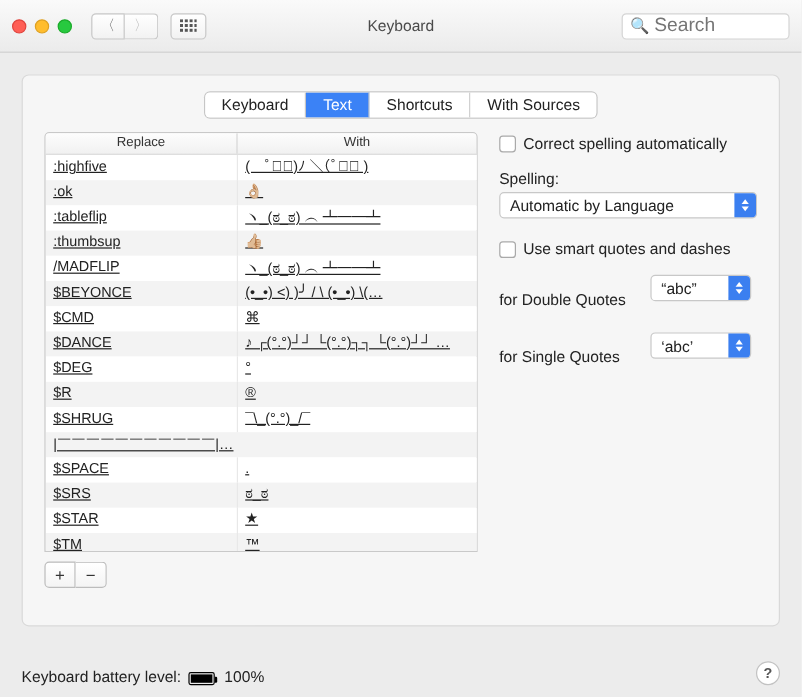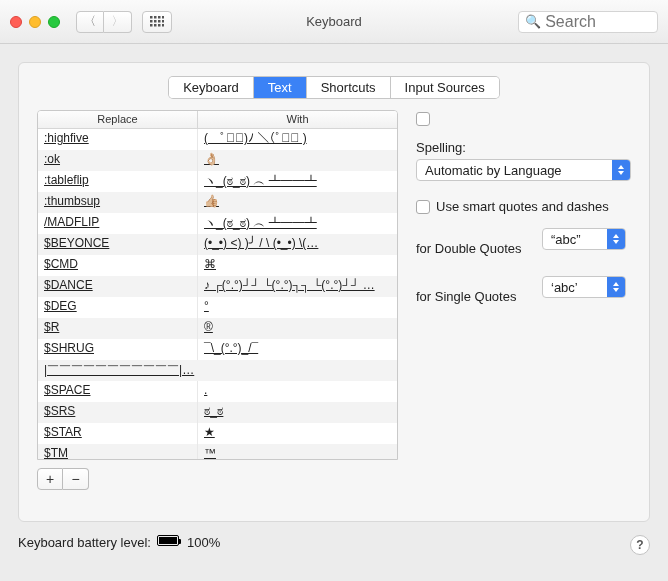--- a/index.html
+++ b/index.html
@@ -60,21 +60,21 @@
 .select { position:relative; width:215px; height:22px; background:#fff; border:1px solid #c8c8c8; border-radius:4px; display:flex; align-items:center; padding:0 22px 0 8px; font-size:13px; margin-bottom:18px;}
 .select .arrows { position:absolute; right:0; top:0; width:18px; height:100%; background:#3b7ff0; border-radius:0 3px 3px 0; display:flex; flex-direction:column; align-items:center; justify-content:center; gap:0;}
 .select .arrows::before,.select .arrows::after{content:"";border-left:3px solid transparent;border-right:3px solid transparent;}
 .select .arrows::before{border-bottom:4px solid #fff;margin-bottom:1px;}
 .select .arrows::after{border-top:4px solid #fff;margin-top:1px;}
 .qrow { display:flex; align-items:center; gap:8px; margin-bottom:8px;}
 .qlbl{ width:118px; }
 .smallsel { width:84px; }
 
 
-.footer { position:absolute; bottom:26px; left:18px; right:18px; display:flex; align-items:flex-start; font-size:13px;}
+.footer { position:absolute; bottom:10px; left:18px; right:18px; display:flex; align-items:flex-end; font-size:13px;}
 .battery { display:inline-flex; align-items:center; margin:0 6px; }
 .battshell{ width:22px; height:11px; border:1px solid #000; border-radius:2px; position:relative; margin-right:2px;}
 .battshell::after{content:"";position:absolute;right:-3px;top:3px;width:2px;height:5px;background:#000;border-radius:0 1px 1px 0;}
 .battfill{ position:absolute; left:1px; top:1px; bottom:1px; right:1px; background:#000;}
 .helpbtn { margin-left:auto; width:20px;height:20px;border-radius:50%;border:1px solid #c2c2c2;background:#fff;display:flex;align-items:center;justify-content:center;color:#555;font-size:12px;font-weight:600;}
 </style>
 </head>
 <body>
 
 <div class="titlebar">
@@ -111,21 +111,21 @@
     <input type="text" placeholder="Search" style="">
   </div>
 </div>
 
 <div class="card">
   <div class="tabs">
     <div class="tabseg" id="tabseg">
         <div class="tab">Keyboard</div>
         <div class="tab active">Text</div>
         <div class="tab">Shortcuts</div>
-        <div class="tab">Input Sources</div>
+        <div class="tab">With Sources</div>
       </div>
   </div>
 
   <div class="content">
     <div class="tablewrap">
       <div class="tbl">
         <div class="thead">
           <div class="th">Replace</div>
           <div class="th">With</div>
         </div>
@@ -197,20 +197,21 @@
       </div>
       <div class="addremove">
         <div class="arbtn">+</div>
         <div class="arbtn">−</div>
       </div>
     </div>
 
     <div class="right">
       <div class="chkrow">
         <div class="chkbox"></div>
+        <span>Correct spelling automatically</span>
       </div>
       <div class="spelllbl">Spelling:</div>
       <div class="select">
         <span>Automatic by Language</span>
         <div class="arrows"></div>
       </div>
       <div class="chkrow">
         <div class="chkbox"></div>
         <span>Use smart quotes and dashes</span>
       </div>

